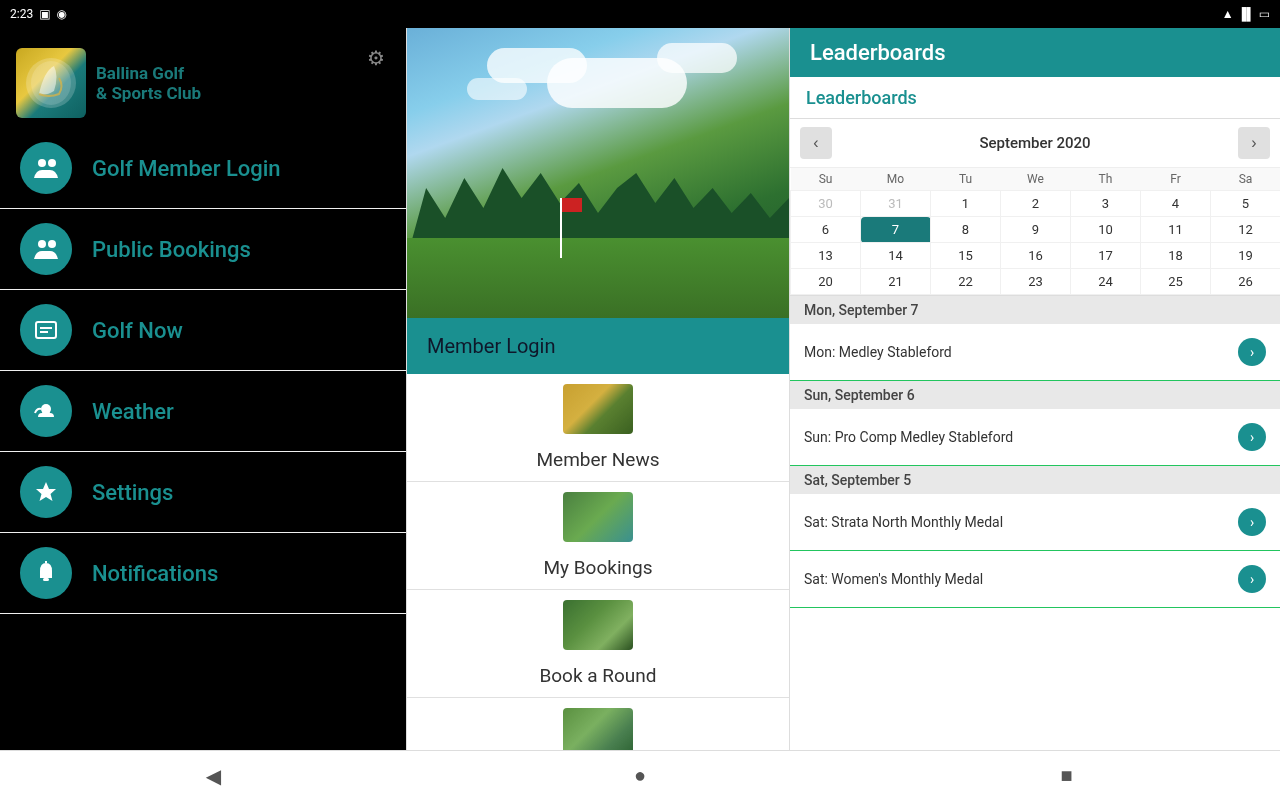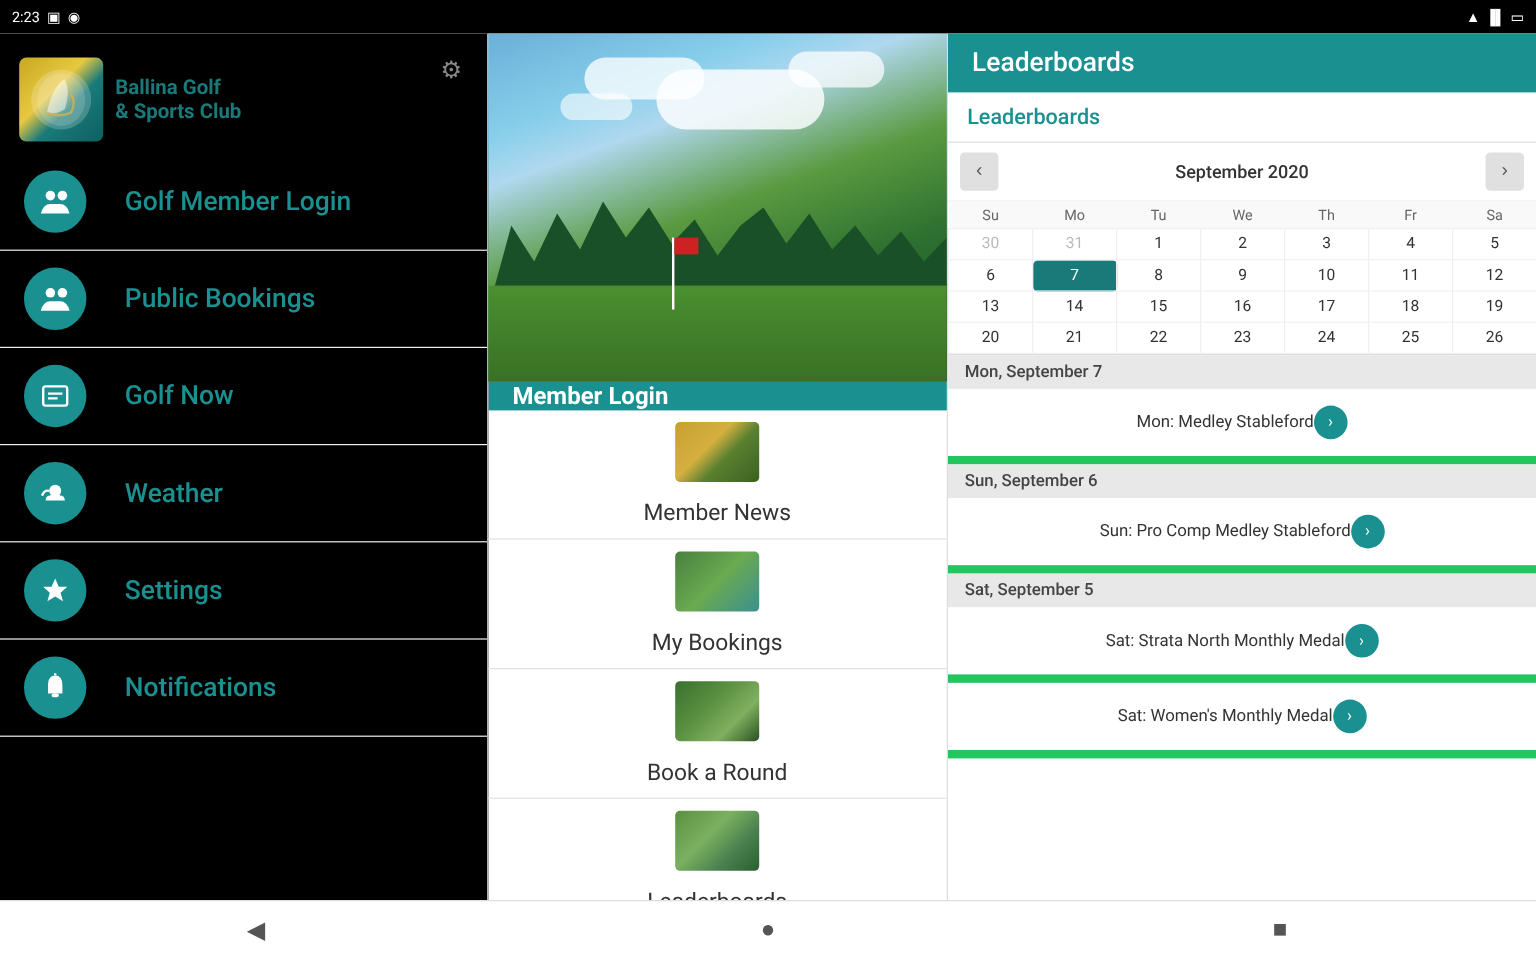--- a/index.html
+++ b/index.html
@@ -46,21 +46,21 @@
       border-radius: 50%;
     }
     .gear-icon-btn {
       position: absolute; top: 14px; right: 14px;
       width: 32px; height: 32px; background: none; border: none; cursor: pointer;
       color: #888; font-size: 20px;
     }
 
     .nav-items { flex: 1; overflow-y: auto; }
     .nav-item {
-      display: flex; align-items: center; gap: 32px;
+      display: flex; align-items: center; gap: 20px;
       padding: 14px 20px; cursor: pointer;
       border-bottom: 1px solid #f0f0f0;
     }
     .nav-icon-circle {
       width: 52px; height: 52px; border-radius: 50%;
       background: #1a9090; display: flex; align-items: center; justify-content: center;
       color: white; font-size: 22px; flex-shrink: 0;
     }
     .nav-label { color: #1a9090; font-size: 22px; font-weight: 500; }
 
@@ -99,22 +99,22 @@
     .flag-pole {
       position: absolute; bottom: 60px; left: 40%; width: 2px; height: 60px;
       background: #fff;
     }
     .flag {
       position: absolute; top: 0; left: 2px; width: 20px; height: 14px;
       background: #cc2222;
     }
 
     .member-login-bar {
-      background: #1a9090; color: #ffffff;
-      padding: 0 20px; font-size: 20px; font-weight: 700;
+      background: #1a9090; color: #0f172a;
+      padding: 16px 20px; font-size: 20px; font-weight: 400;
     }
 
     .menu-items { flex: 1; overflow-y: auto; }
     .menu-item {
       display: flex; align-items: center; gap: 14px;
       padding: 10px 14px; border-bottom: 1px solid #e0e0e0; cursor: pointer; flex-direction: column;
     }
     .menu-thumb {
       width: 70px; height: 50px; border-radius: 4px; flex-shrink: 0;
       overflow: hidden;
@@ -171,22 +171,22 @@
       background: #1a7a7a; color: white; border-radius: 4px;
     }
 
     
     .events-list { overflow-y: auto; flex: 1; }
     .event-date-header {
       background: #e8e8e8; padding: 6px 14px;
       font-size: 14px; color: #444; font-weight: 500;
     }
     .event-item {
-      display: flex; align-items: center; justify-content: center;
-      padding: 14px 14px; border-bottom: 7px solid #22c55e; cursor: pointer;
+      display: flex; align-items: center; justify-content: space-between;
+      padding: 14px 14px; border-bottom: 1px solid #22c55e; cursor: pointer;
     }
     .event-name { font-size: 14px; color: #333; }
     .chevron-right {
       width: 28px; height: 28px; background: #1a9090; border-radius: 50%;
       display: flex; align-items: center; justify-content: center;
       color: white; font-size: 14px; flex-shrink: 0;
     }
 
     
     .bottom-nav {

